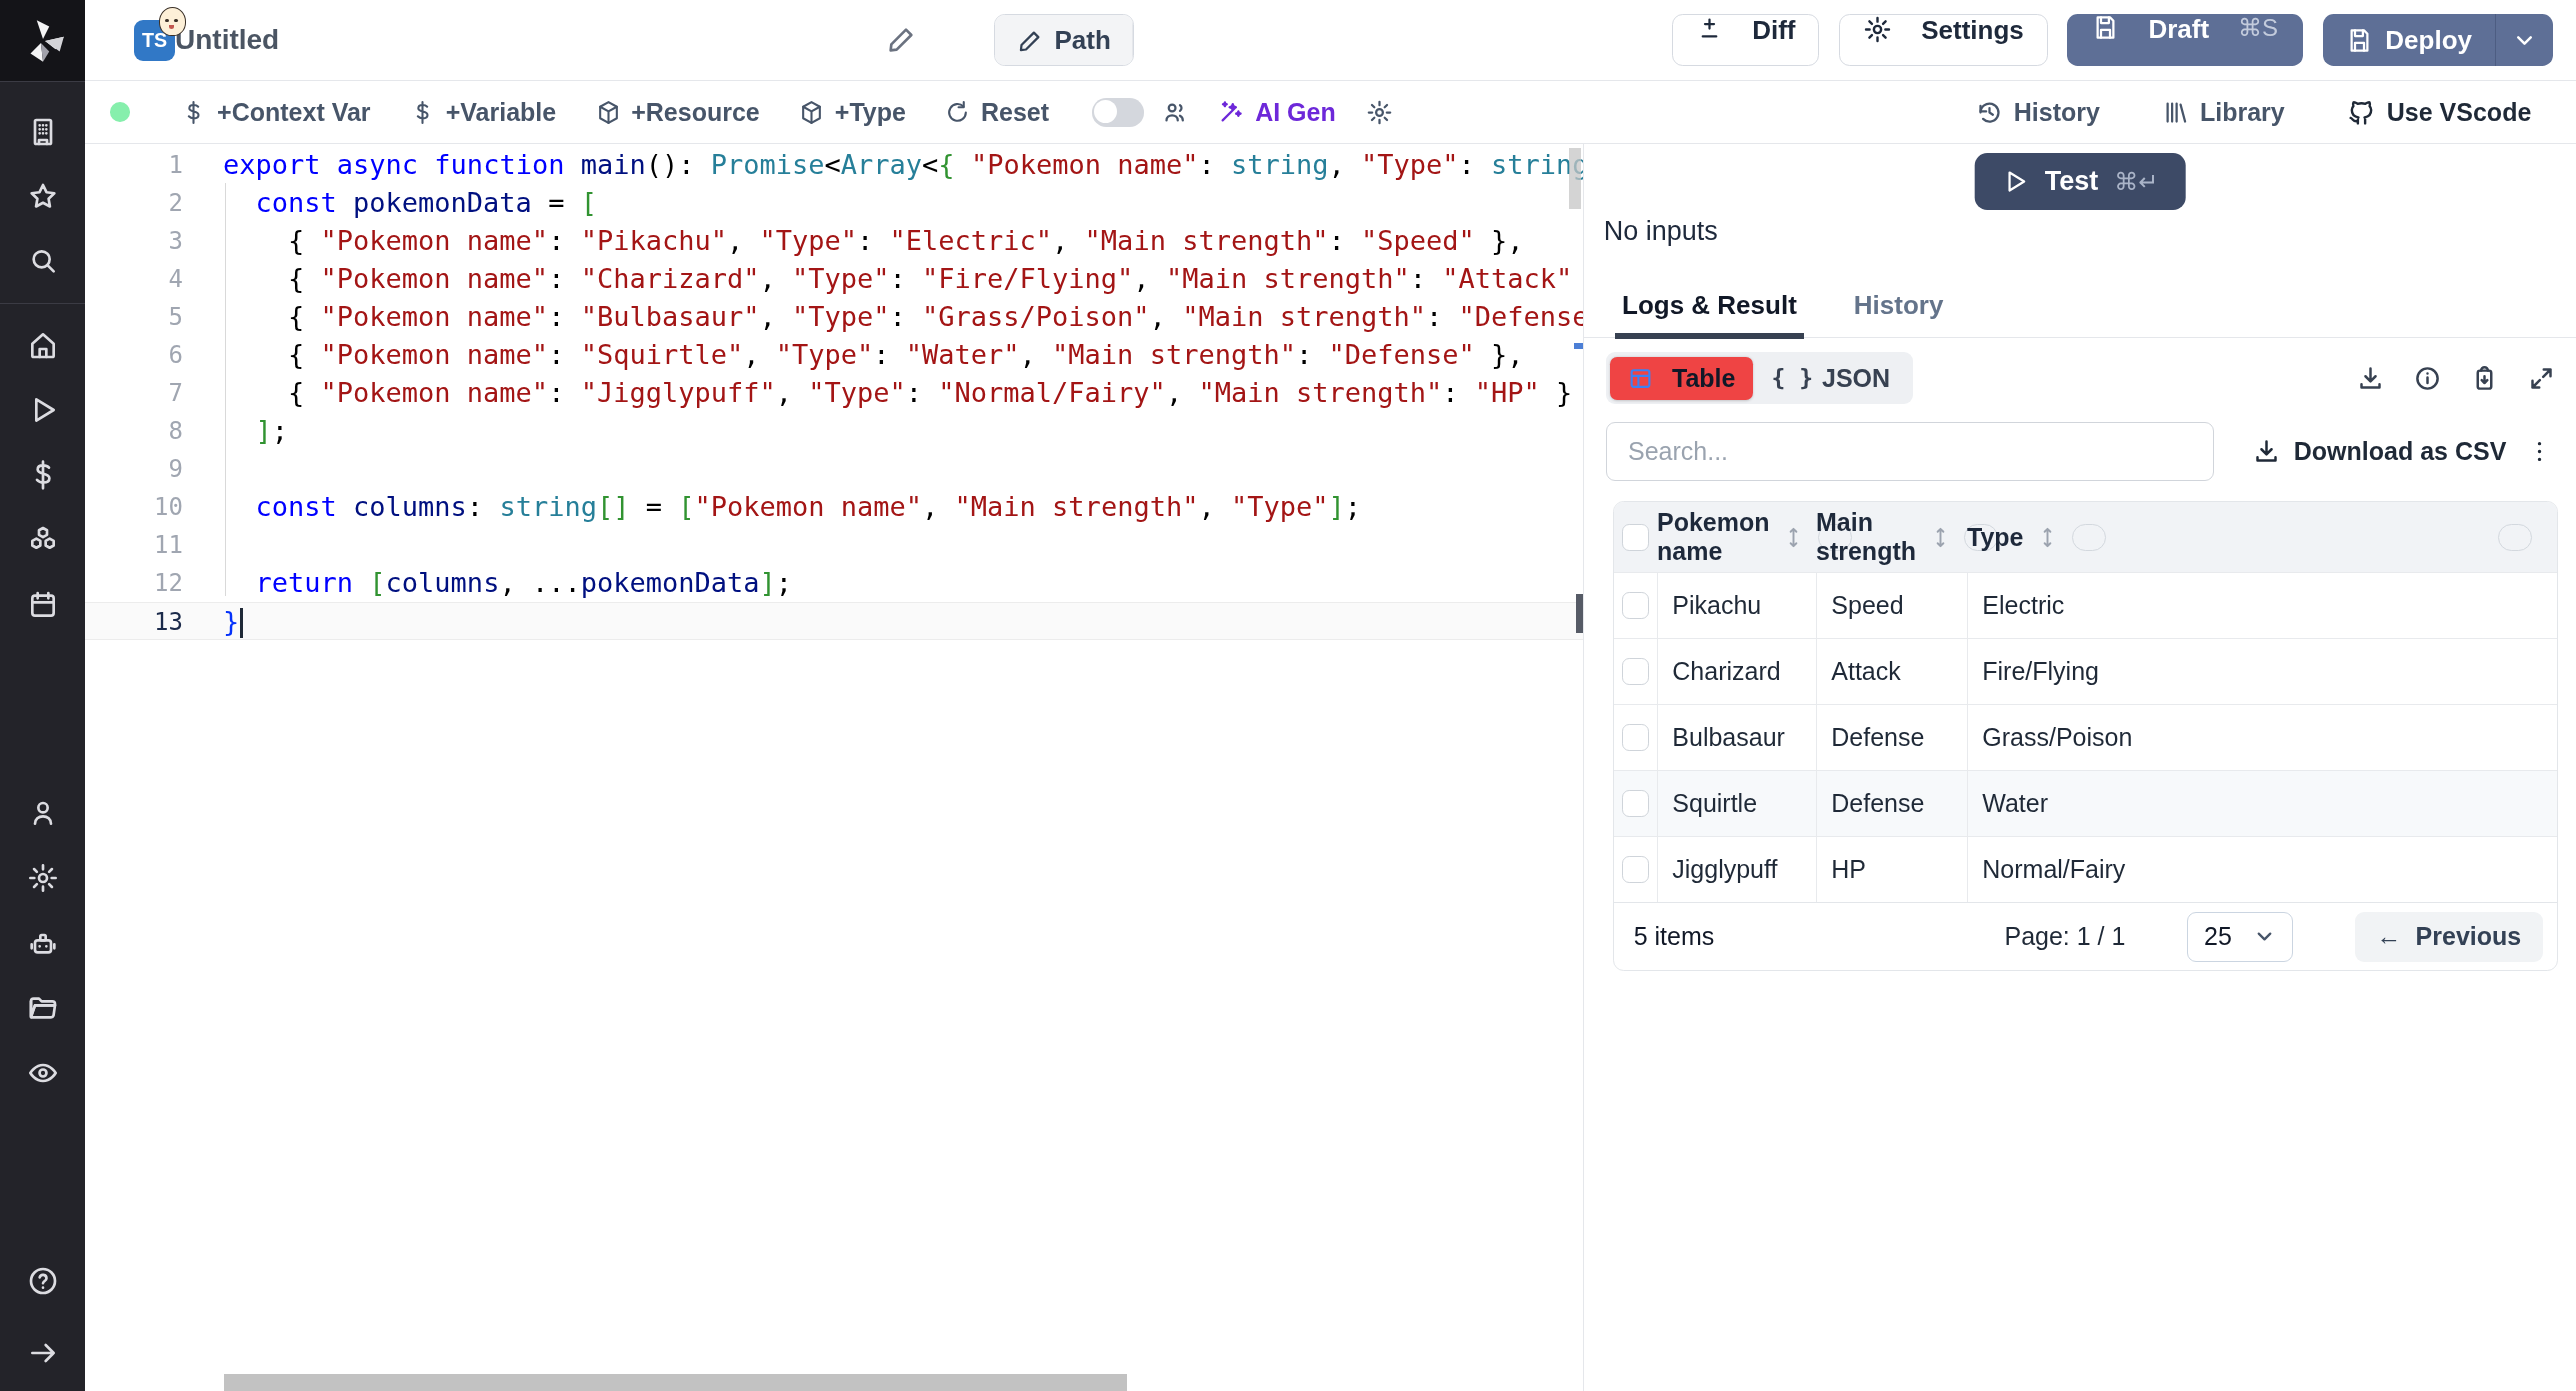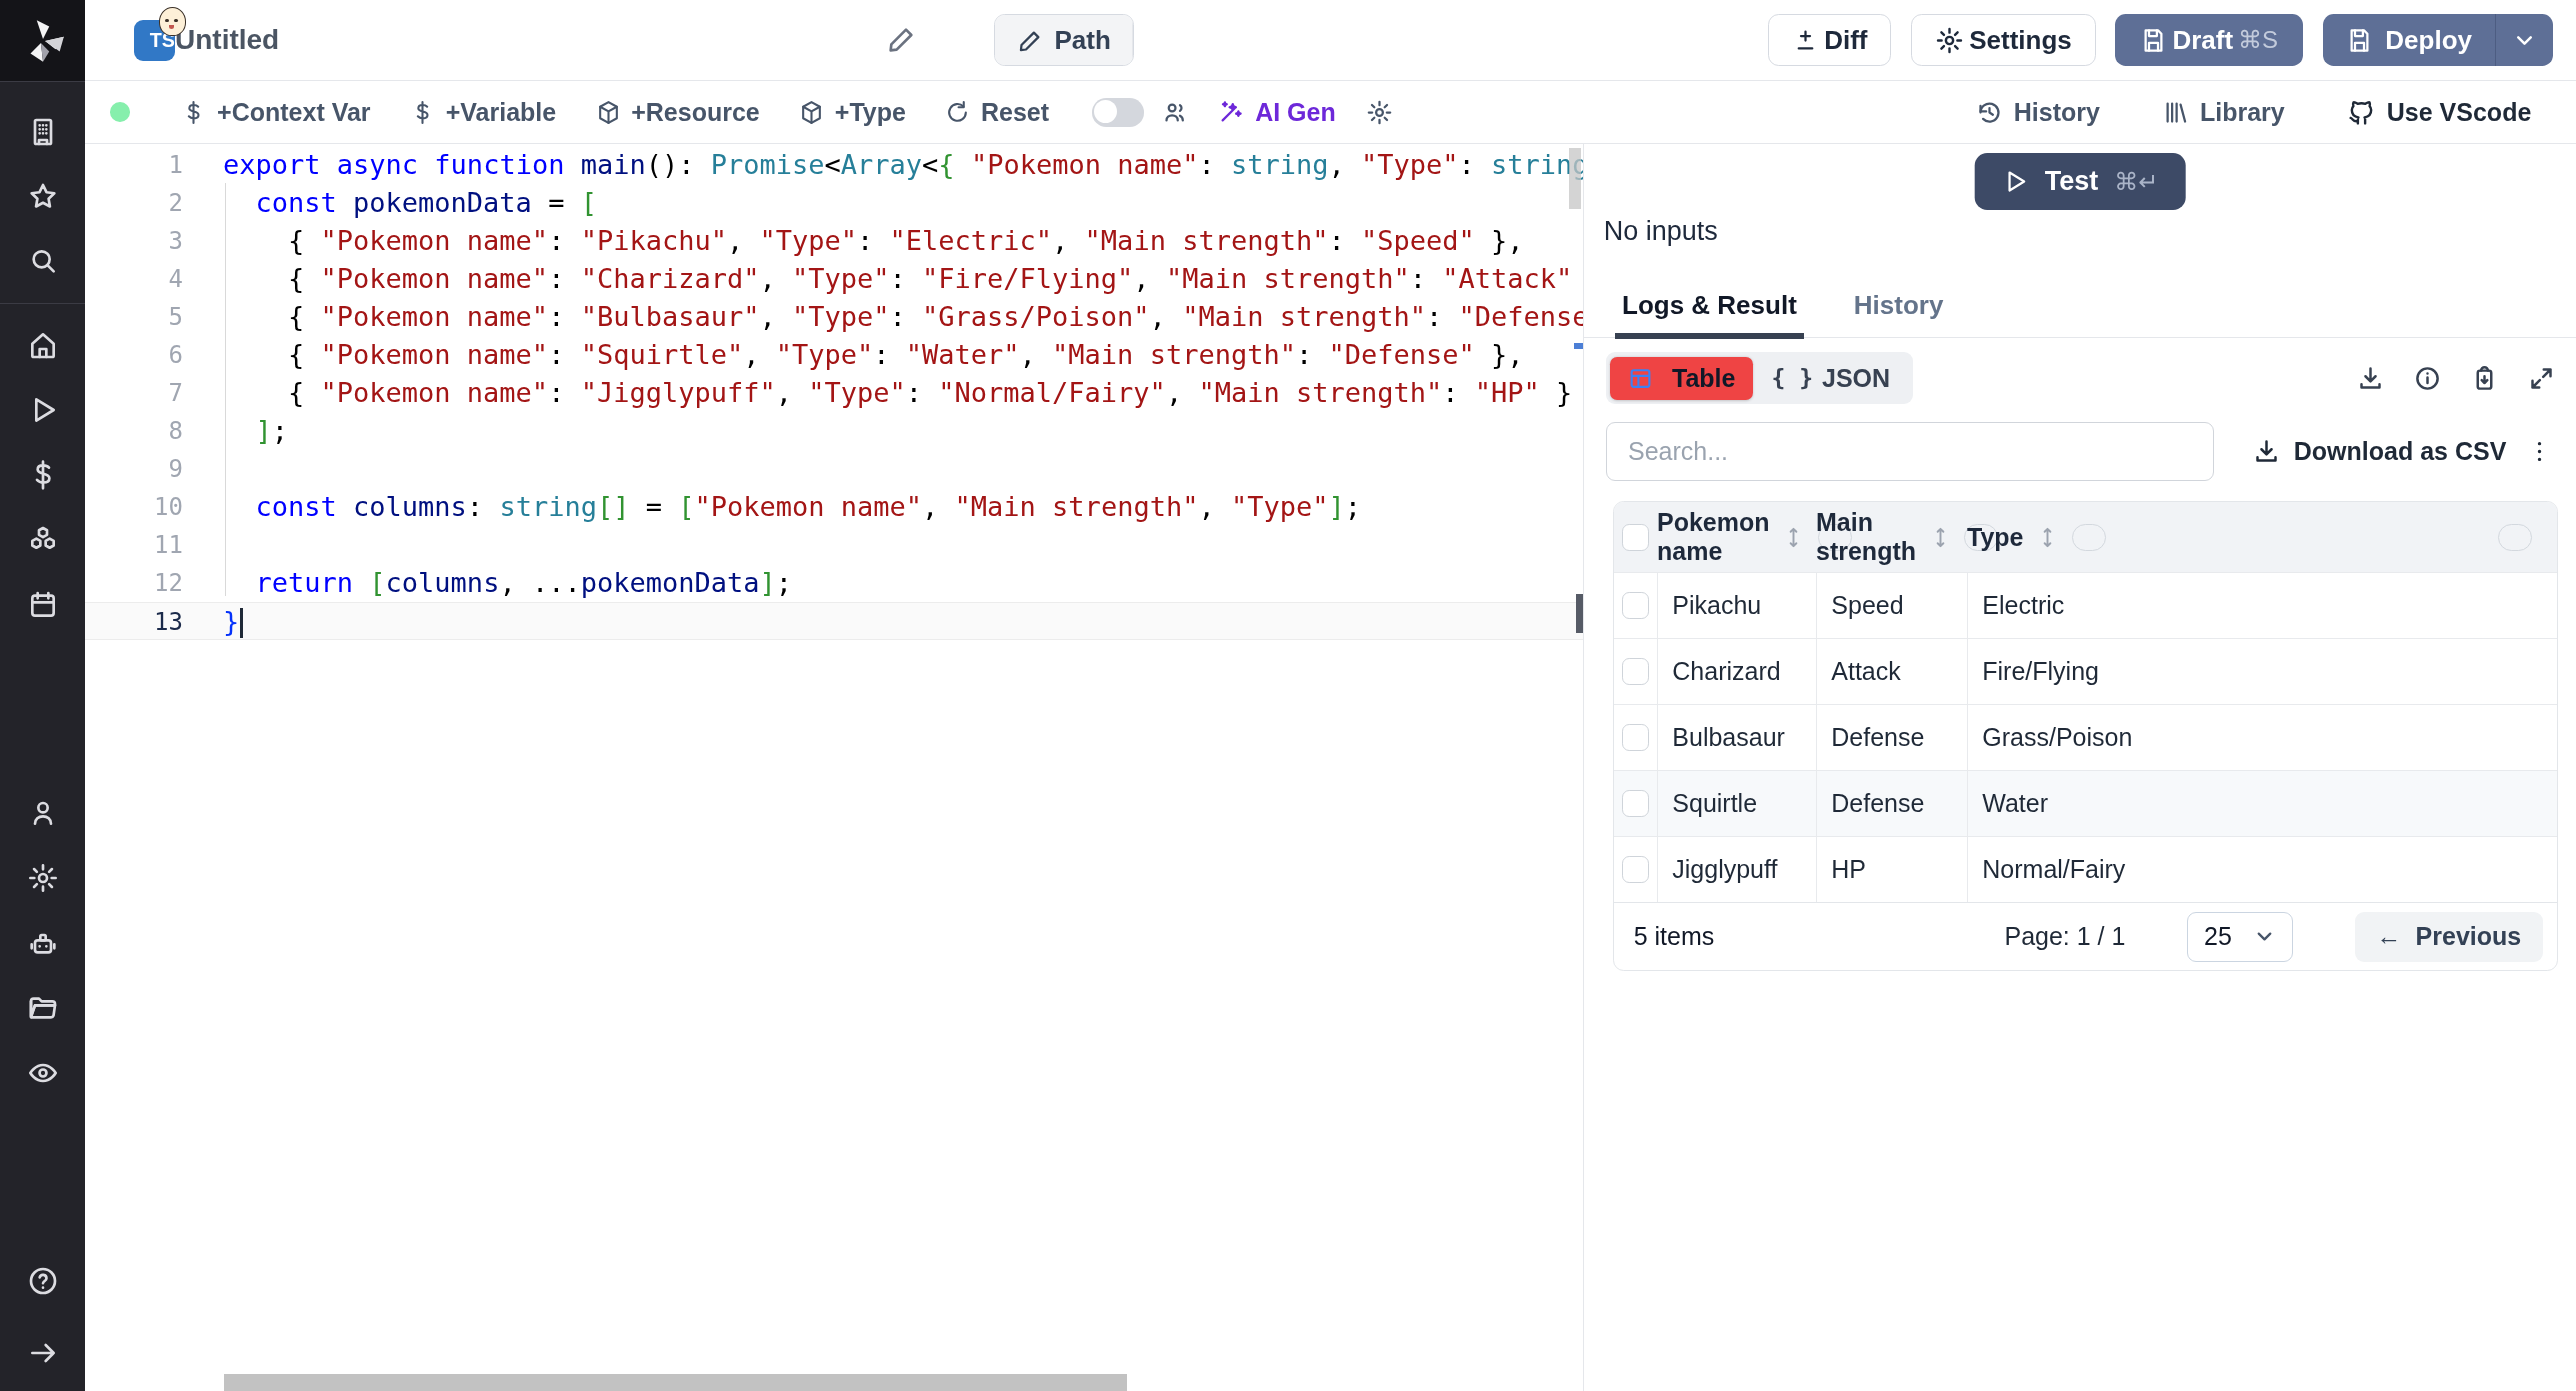--- a/index.html
+++ b/index.html
@@ -12,31 +12,31 @@
   .logoblk { width:85px; height:82px; background:#141418; display:flex; align-items:center; justify-content:center; border-bottom:0.9px solid #3b3b44; flex:none; }
   .sideic { width:36px; height:36px; display:flex; align-items:center; justify-content:center; flex:none; cursor:pointer; }
   .sideic svg { stroke:#dcdce1; fill:none; stroke-width:2; stroke-linecap:round; stroke-linejoin:round; width:32px; height:32px; }
   .sgap { height:29px; flex:none; }
   .sdiv { width:85px; height:0.9px; background:#3b3b44; margin:23px 0; flex:none; }
   .sspacer { flex:1; }
 
   
   .main { position:absolute; left:85px; top:0; width:2491px; height:1392px; }
   .topbar { height:81px; border-bottom:0.9px solid #e5e7eb; display:flex; align-items:center; padding:0 23px 0 49px; position:relative; }
-  .tsbadge { position:relative; width:41px; height:41px; border-radius:9px; background:#3178c6; color:#fff; display:flex; align-items:center; justify-content:flex-end; font-weight:bold; font-size:19.7px; flex:none; }
+  .tsbadge { position:relative; width:41px; height:41px; border-radius:9px; background:#3178c6; color:#fff; display:flex; align-items:center; justify-content:center; font-weight:bold; font-size:19.7px; flex:none; }
   .babyface { position:absolute; top:-12.5px; right:-10.7px; width:27px; height:29px; background:#fdf0d8; border:1.8px solid #3a3028; border-radius:50% 50% 46% 46%; }
   .babyface:before { content:""; position:absolute; left:5.4px; top:10.7px; width:3.6px; height:3.6px; border-radius:50%; background:#3a3028; box-shadow:9px 0 0 #3a3028; }
   .babyface:after { content:""; position:absolute; left:9px; top:17px; width:5.4px; height:3.6px; border-radius:0 0 5.4px 5.4px; background:#c2574f; }
   .title { font-size:28px; font-weight:600; color:#4b5563; }
   .editpencil { position:absolute; left:801px; top:23px; }
   .pathpill { position:absolute; left:909px; top:14.3px; height:52px; border:0.9px solid #d6dae1; border-radius:10.7px; display:flex; align-items:stretch; overflow:hidden; background:#fff; }
   .pathlab { background:#f3f4f6; display:flex; align-items:center; gap:11px; padding:0 21.5px; font-size:26px; font-weight:bold; color:#334155; border-right:0.9px solid #e5e7eb; }
   .pathval { display:flex; align-items:center; padding:0 23px; font-family:"DejaVu Sans Mono",monospace; font-size:25px; color:#1f2937; }
   .tb-right { margin-left:auto; display:flex; align-items:center; gap:19.7px; }
-  .btn { height:52px; border-radius:10.7px; display:flex; align-items:center; gap:5px; font-size:26px; font-weight:bold; cursor:pointer; }
+  .btn { height:52px; border-radius:10.7px; display:flex; gap:29px; font-size:26px; font-weight:bold; cursor:pointer; }
   .btn.ghost { background:#fff; border:0.9px solid #d6dae1; color:#1e293b; padding:0 23px; }
   .btn.slate { background:#5e6f96; color:#fff; border:none; padding:0 25px; }
   .kbd { color:#c3cbdc; font-weight:normal; font-size:24px; }
   .split { display:flex; align-items:stretch; background:#5e6f96; border-radius:10.7px; overflow:hidden; height:52px; cursor:pointer; }
   .split .dmain { display:flex; align-items:center; gap:12.5px; color:#fff; font-size:26px; font-weight:bold; padding:0 23px; }
   .split .ddrop { display:flex; align-items:center; padding:0 16px; border-left:0.9px solid #4d5d82; }
 
   
   .toolbar2 { height:63px; border-bottom:0.9px solid #e5e7eb; display:flex; align-items:center; padding:0 25px; }
   .dot { width:19.7px; height:19.7px; border-radius:50%; background:#86efac; flex:none; margin-right:32px; }

